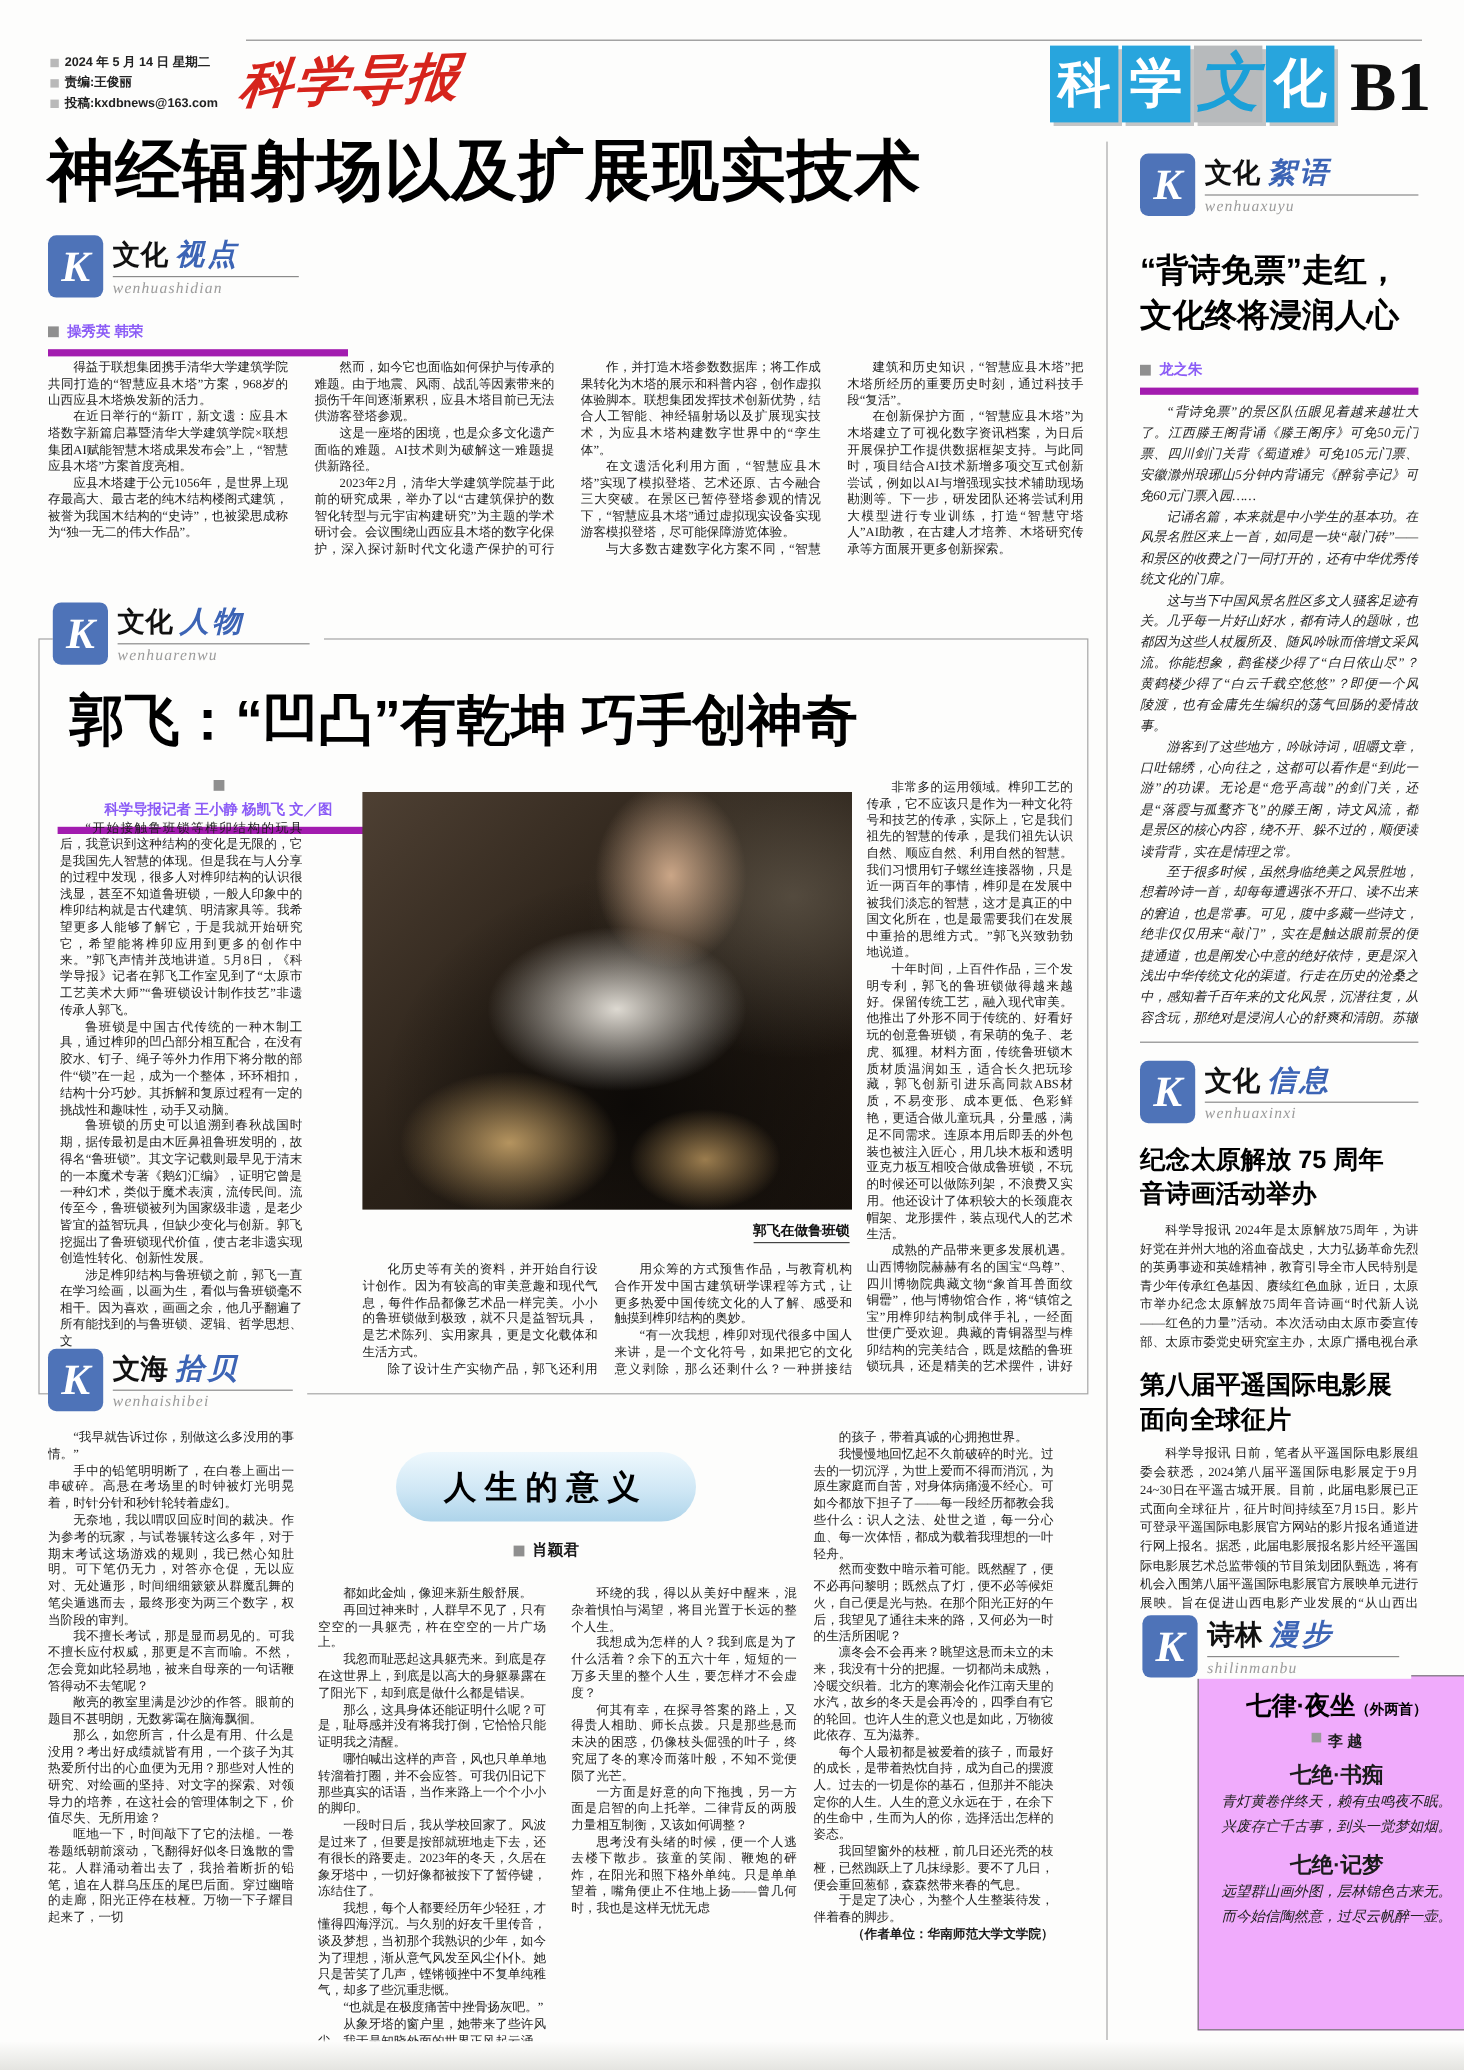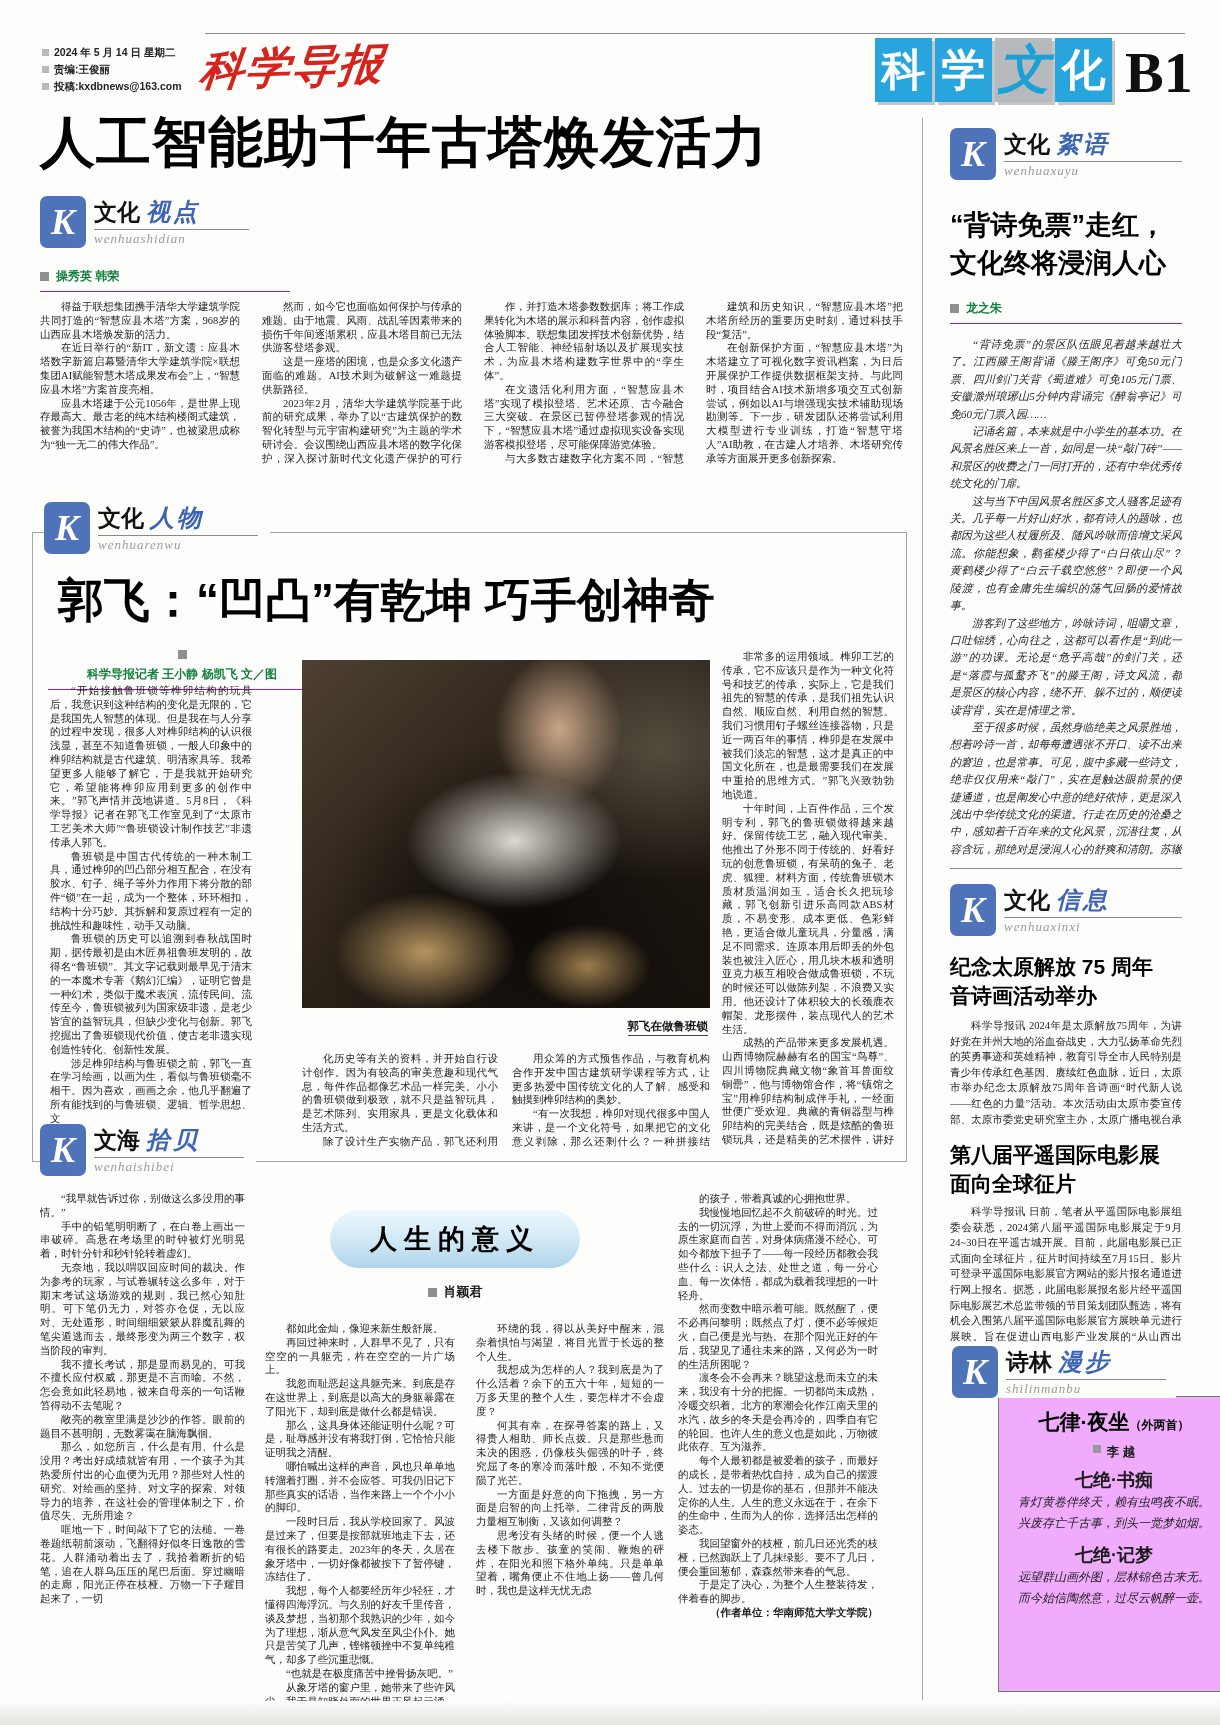--- a/index.html
+++ b/index.html
@@ -22,22 +22,22 @@
   .badge{display:flex;align-items:flex-start;gap:8px;background:#fdfdfc;z-index:3;}
   .k-tile{width:46px;height:52px;background:#4e73b8;border-radius:7px;color:#fff;
           display:flex;align-items:center;justify-content:center;
           font:italic 700 36px/1 "Liberation Serif",serif;flex:0 0 auto;}
   .badge-body{padding-top:4px;}
   .badge-title{display:flex;align-items:baseline;gap:6px;border-bottom:1px solid #8a8a8a;padding-bottom:5px;}
   .b-zh{font:900 23px/24px "Liberation Sans",sans-serif;color:#111;}
   .b-accent{font:italic 700 24px/24px "Liberation Serif",serif;color:#3c64b5;letter-spacing:3px;}
   .badge-pinyin{font:italic 13px/18px "Liberation Serif",serif;color:#9a9a9a;letter-spacing:1px;}
   
-  .byline{font:bold 12px/16px "Liberation Sans",sans-serif;color:#15803d;display:flex;align-items:center;gap:7px;
-          border-bottom:1px solid #a21caf;padding-bottom:7px;}
+  .byline{font:bold 12px/16px "Liberation Sans",sans-serif;color:#8b5cf6;display:flex;align-items:center;gap:7px;
+          border-bottom:6px solid #a21caf;padding-bottom:7px;}
   .byline .sq{width:9px;height:9px;background:#8f8f8f;flex:0 0 auto;}
   .col{position:absolute;font:10.5px/13.8px "Liberation Serif","DejaVu Serif",serif;
        text-align:justify;color:#1c1c1c;overflow:hidden;}
   .col p{margin:0;text-indent:2em;}
   .kai{font-style:italic;font-size:11px;line-height:17.4px;}
   .headline-xl{position:absolute;font:900 55px/60px "Liberation Sans","DejaVu Sans",sans-serif;color:#000;letter-spacing:1px;}
   .headline-lg{position:absolute;font:900 46px/52px "Liberation Sans","DejaVu Sans",sans-serif;color:#000;}
   .rail-title{position:absolute;font:900 27px/38px "Liberation Sans",sans-serif;color:#000;}
   .news-title{position:absolute;font:800 21px/29px "Liberation Sans",sans-serif;color:#000;}
   .lead,.tail{font-weight:normal;font-family:"Liberation Sans",sans-serif;}
@@ -99,21 +99,21 @@
   </div>
   <div class="brand">科学导报</div>
   <div class="masthead">
     <div class="mast-tile">科</div>
     <div class="mast-tile">学</div>
     <div class="mast-tile gray">文</div>
     <div class="mast-tile">化</div>
     <div class="page-no">B1</div>
   </div>
 
-  <div class="headline-xl" style="left:40px;top:112px;width:860px;">人工智能助千年古塔焕发活力</div>
+  <div class="headline-xl" style="left:40px;top:112px;width:860px;">神经辐射场以及扩展现实技术</div>
 
   <div class="badge" style="position:absolute;left:40px;top:196px;">
     <div class="k-tile">K</div>
     <div class="badge-body" style="width:155px;">
       <div class="badge-title">
           <span class="b-zh">文化</span>
           <span class="b-accent">视点</span>
         </div>
       <div class="badge-pinyin">wenhuashidian</div>
     </div>

